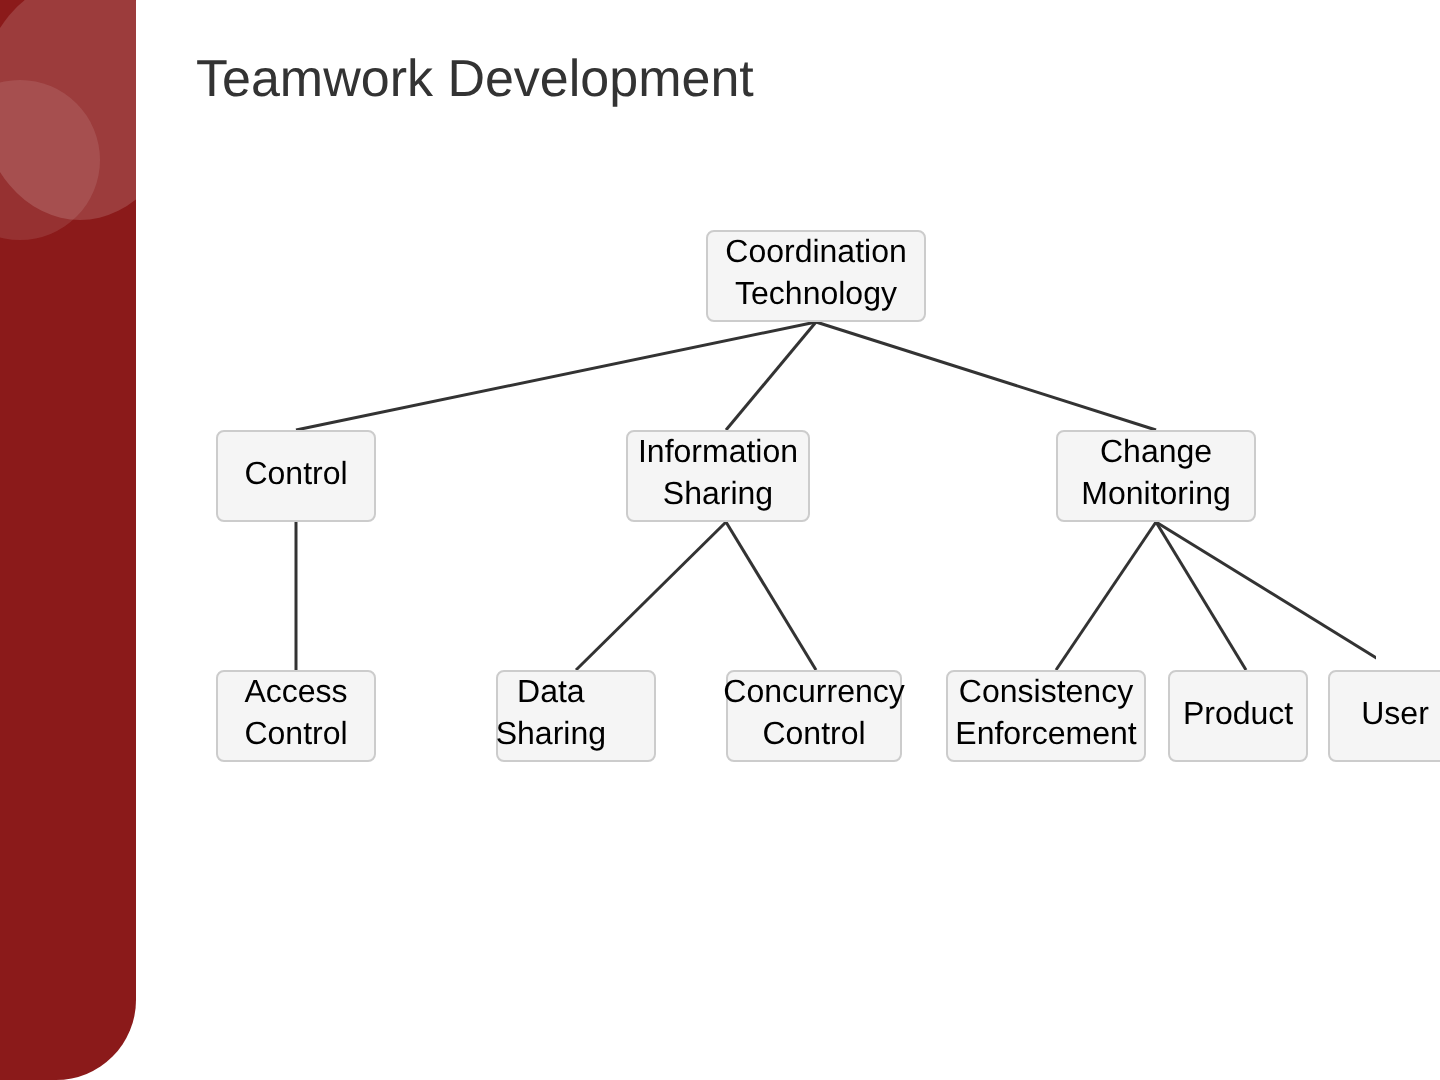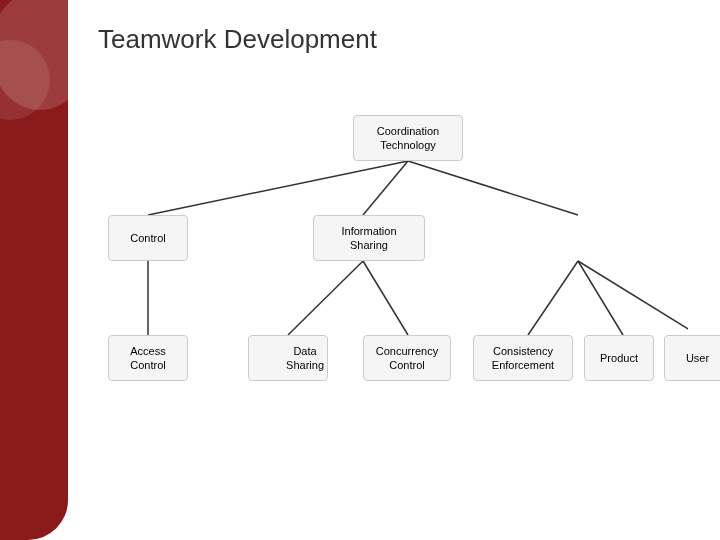--- a/index.html
+++ b/index.html
@@ -62,26 +62,26 @@
       height: 420px;
     }
 
     
     .node {
       position: absolute;
       background: #f5f5f5;
       border: 1px solid #ccc;
       border-radius: 4px;
       text-align: center;
-      font-size: 11px;
+      font-size: 16px;
       line-height: 1.3;
       display: flex;
       align-items: center;
       justify-content: center;
-      padding: 4px 3px;
+      padding: 4px 24px;
     }
 
     
     .tree-svg {
       position: absolute;
       top: 0; left: 0;
       width: 100%;
       height: 100%;
       pointer-events: none;
     }
@@ -126,24 +126,27 @@
 
     <div class="node" style="left:255px; top:30px; width:110px; height:46px;">
       <span>Coordination
 Technology</span>
     </div>
 
     <div class="node" style="left:10px; top:130px; width:80px; height:46px;">
       <span>Control</span>
     </div>
 
-    <div class="node" style="left:215px; top:130px; width:112px; height:46px;">
+    <div class="node" style="left:215px; top:130px; width:92px; height:46px;">
       <span>Information<br>Sharing</span>
     </div>
 
+    <div class="node" style="left:430px; top:130px; width:100px; height:46px;">
+      <span>Change<br>Monitoring</span>
+    </div>
 
     <div class="node" style="left:10px; top:250px; width:80px; height:46px;align-items:center;">
       <span>Access<br>Control</span>
     </div>
 
     <div class="node" style="left:150px; top:250px; width:80px; height:46px;justify-content:flex-end;">
       <span>Data<br>Sharing</span>
     </div>
 
     <div class="node" style="left:265px; top:250px; width:88px; height:46px;">

